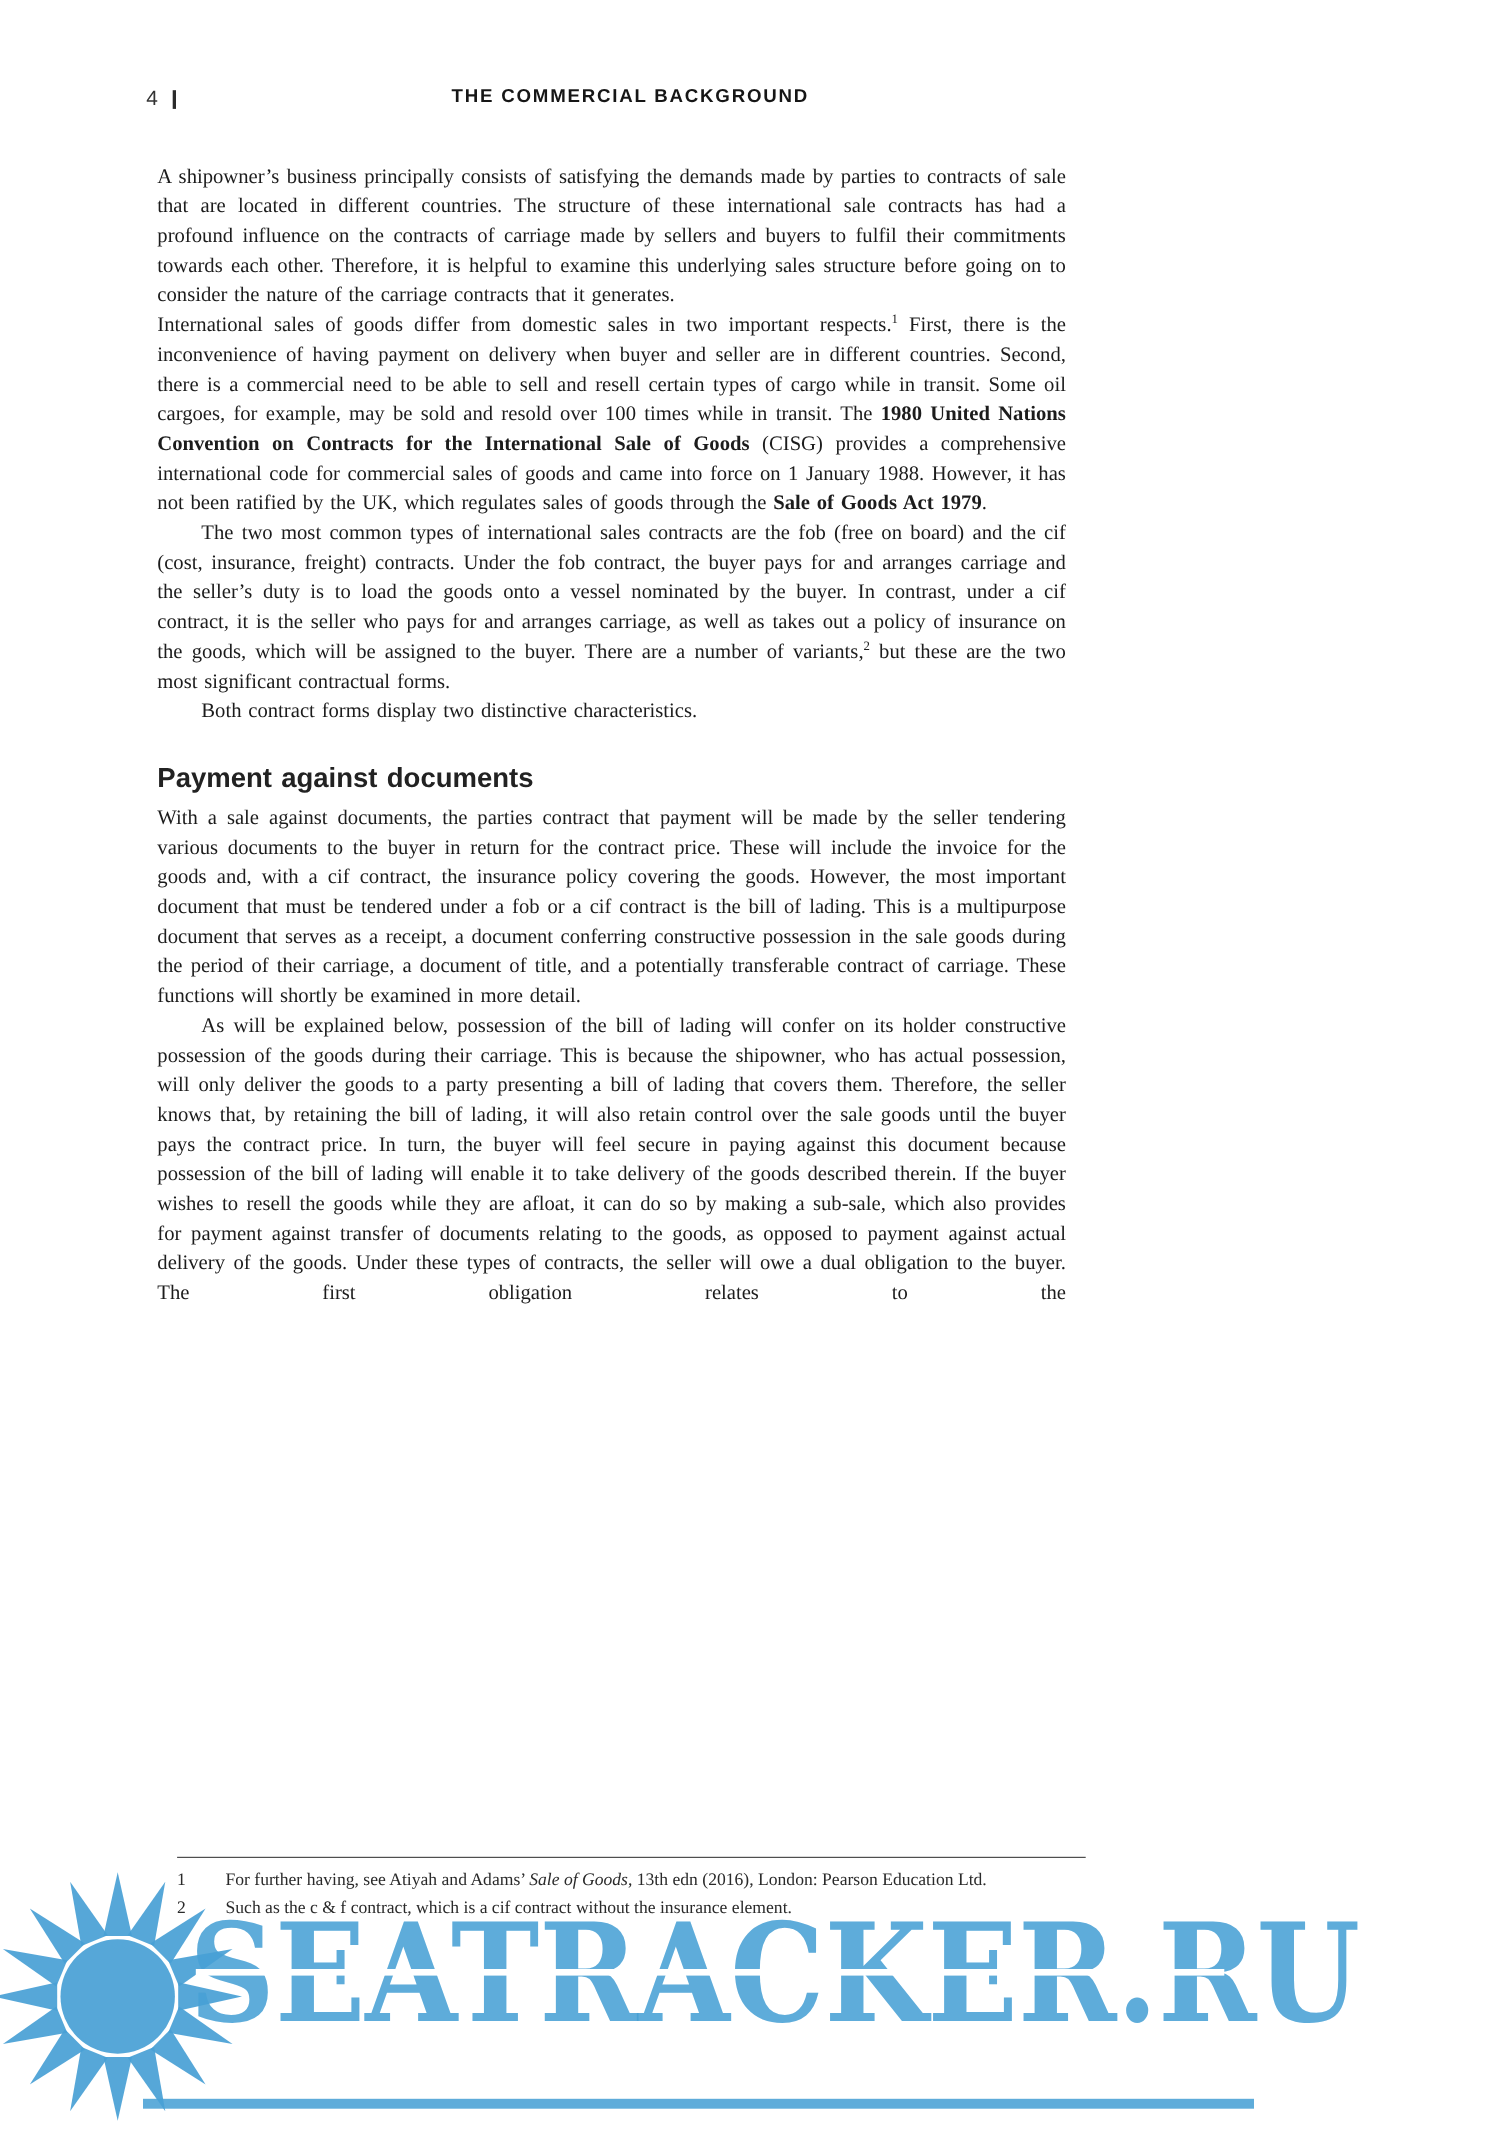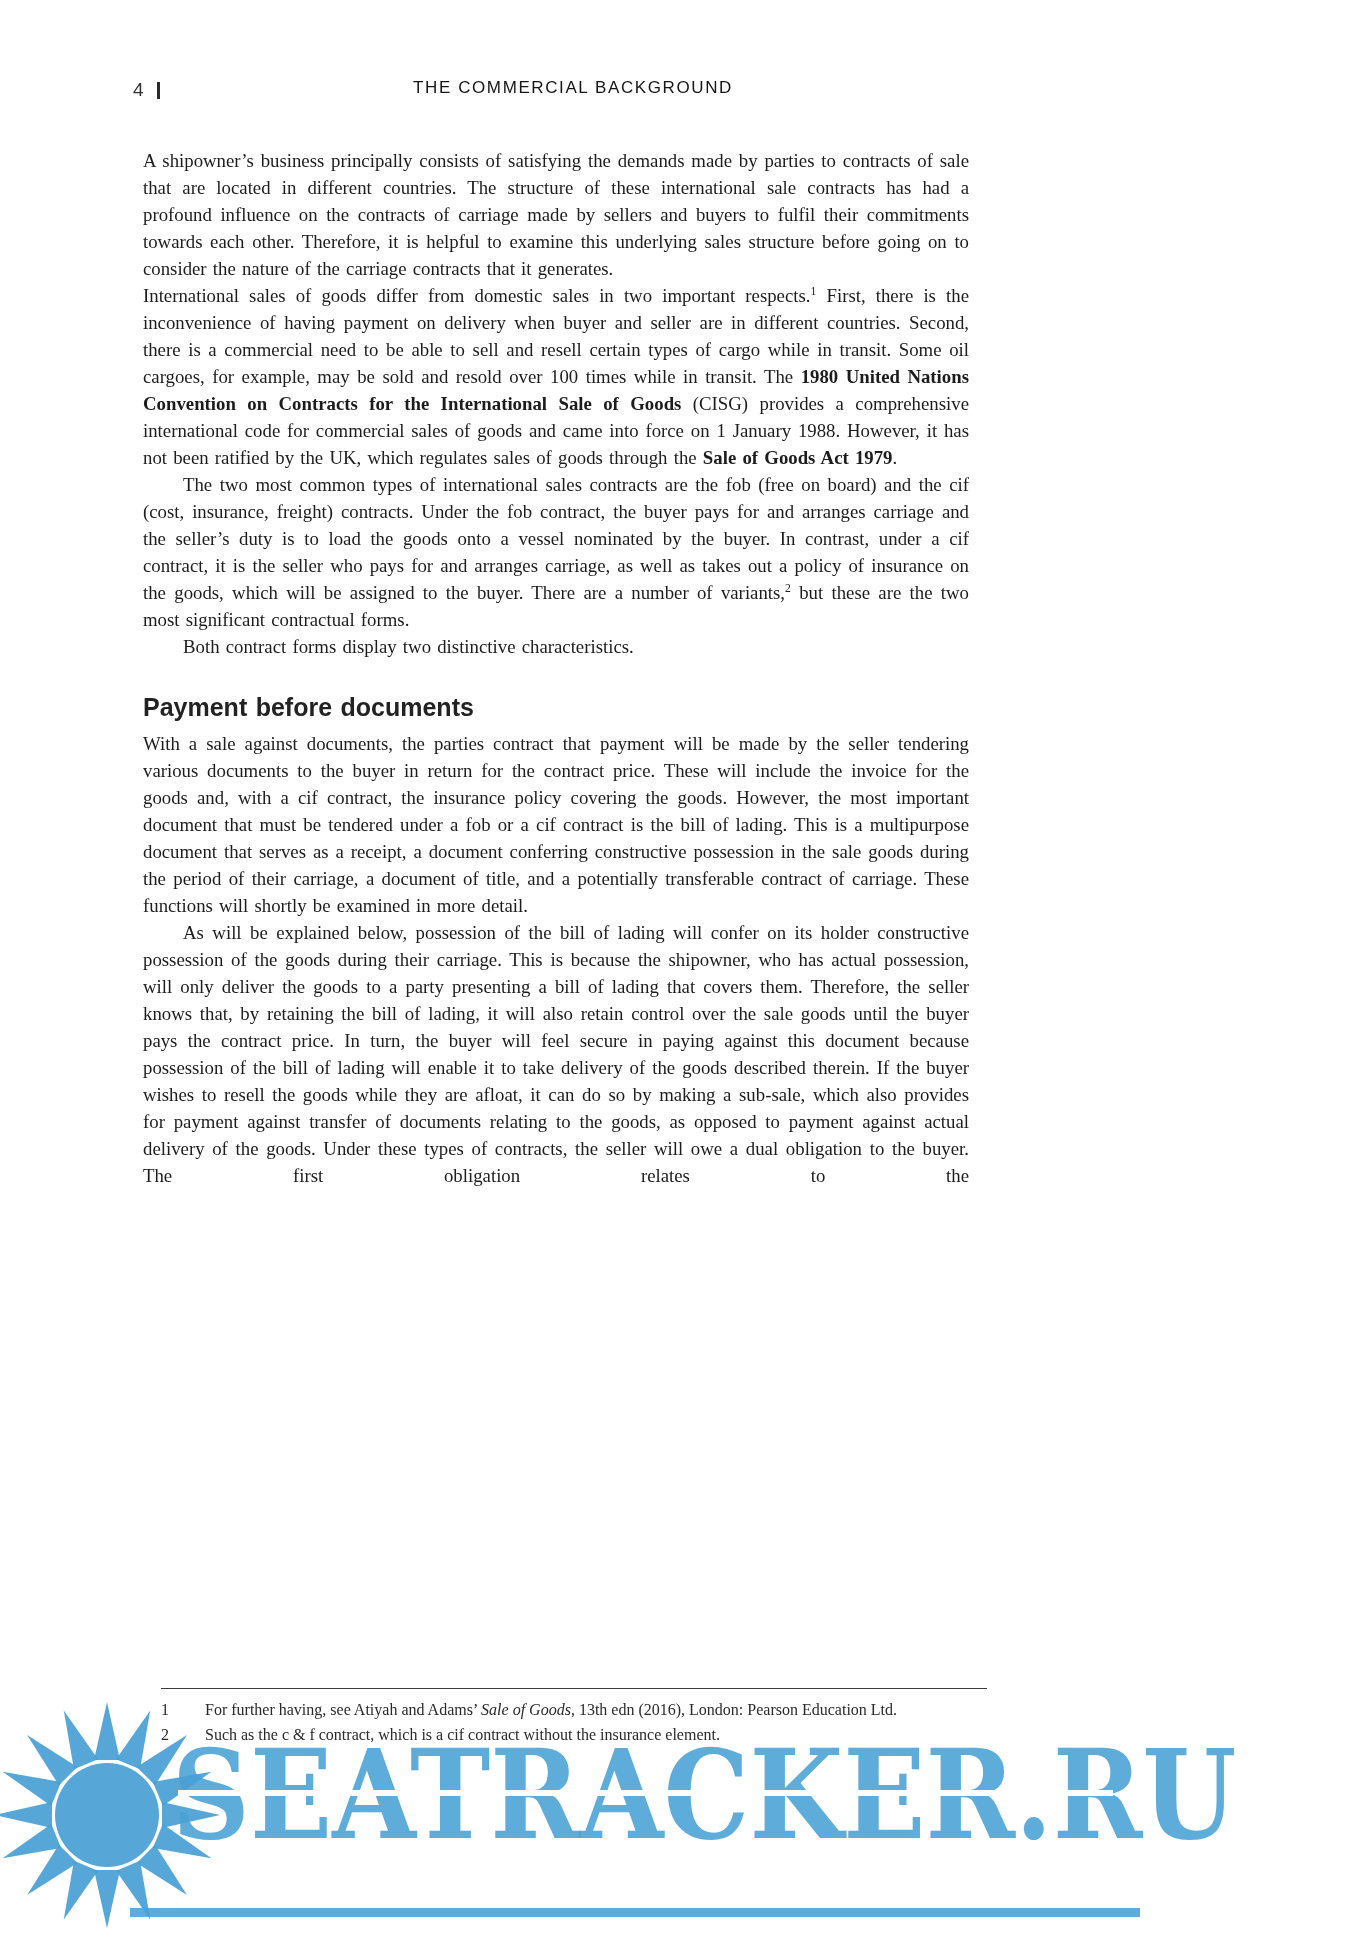--- a/index.html
+++ b/index.html
@@ -14,21 +14,21 @@
   
   .page-header { position:absolute; top:78px; left:133px; width:853px; height:26px; }
   .folio {
     position:absolute; left:0; top:1px;
     font-family:"Liberation Sans", sans-serif; font-size:19px; color:#333;
     display:flex; align-items:center; gap:13px;
   }
   .folio-bar { display:inline-block; width:3px; height:17px; background:#2b2b2b; }
   .running-head {
     position:absolute; left:27px; top:0; width:826px; text-align:center;
-    font-family:"Liberation Sans", sans-serif; font-weight:normal;
+    font-family:"Liberation Sans", sans-serif; font-weight:bold;
     font-size:17px; letter-spacing:1.6px; color:#161616;
   }
 
   
   .content {
     position:absolute; left:143px; top:147px; width:826px;
     text-align:justify; font-size:18.8px; line-height:27px; word-spacing:1.5px;
   }
   .content p { margin:0; }
   p.indent { text-indent:40px; }
@@ -81,21 +81,21 @@
     <div class="running-head">THE COMMERCIAL BACKGROUND</div>
   </header>
 
   <main class="content">
     <p>A shipowner’s business principally consists of satisfying the demands made by parties to contracts of sale that are located in different countries. The structure of these international sale contracts has had a profound influence on the contracts of carriage made by sellers and buyers to fulfil their commitments towards each other. Therefore, it is helpful to examine this underlying sales structure before going on to consider the nature of the carriage contracts that it generates.</p>
 
     <p><span>International sales of goods differ from domestic sales in two important respects.</span><sup>1</sup><span> First, there is the inconvenience of having payment on delivery when buyer and seller are in different countries. Second, there is a commercial need to be able to sell and resell certain types of cargo while in transit. Some oil cargoes, for example, may be sold and resold over 100 times while in transit. The </span><span style="font-weight: bold;">1980 United Nations Convention on Contracts for the International Sale of Goods</span><span> (CISG) provides a comprehensive international code for commercial sales of goods and came into force on 1 January 1988. However, it has not been ratified by the UK, which regulates sales of goods through the </span><span style="font-weight: bold;">Sale of Goods Act 1979</span><span>.</span></p>
     <p class="indent"><span>The two most common types of international sales contracts are the fob (free on board) and the cif (cost, insurance, freight) contracts. Under the fob contract, the buyer pays for and arranges carriage and the seller’s duty is to load the goods onto a vessel nominated by the buyer. In contrast, under a cif contract, it is the seller who pays for and arranges carriage, as well as takes out a policy of insurance on the goods, which will be assigned to the buyer. There are a number of variants,</span><sup>2</sup><span> but these are the two most significant contractual forms.</span></p>
     <p class="indent">Both contract forms display two distinctive characteristics.</p>
 
-    <h2 class="sub-heading">Payment before documents</h2>
+    <h2 class="sub-heading">Payment against documents</h2>
     <p>With a sale against documents, the parties contract that payment will be made by the seller tendering various documents to the buyer in return for the contract price. These will include the invoice for the goods and, with a cif contract, the insurance policy covering the goods. However, the most important document that must be tendered under a fob or a cif contract is the bill of lading. This is a multipurpose document that serves as a receipt, a document conferring constructive possession in the sale goods during the period of their carriage, a document of title, and a potentially transferable contract of carriage. These functions will shortly be examined in more detail.</p>
     <p class="indent justify-last">As will be explained below, possession of the bill of lading will confer on its holder constructive possession of the goods during their carriage. This is because the shipowner, who has actual possession, will only deliver the goods to a party presenting a bill of lading that covers them. Therefore, the seller knows that, by retaining the bill of lading, it will also retain control over the sale goods until the buyer pays the contract price. In turn, the buyer will feel secure in paying against this document because possession of the bill of lading will enable it to take delivery of the goods described therein. If the buyer wishes to resell the goods while they are afloat, it can do so by making a sub-sale, which also provides for payment against transfer of documents relating to the goods, as opposed to payment against actual delivery of the goods. Under these types of contracts, the seller will owe a dual obligation to the buyer. The first obligation relates to the</p>
   </main>
 
   <footer class="footnotes">
     <div class="fn-rule"></div>
     <div class="footnote">
       <span class="fn-num">1</span>
       <span class="fn-text"><span>For further having, see Atiyah and Adams’ </span><span style="font-weight: normal; font-style: italic; text-align: right;">Sale of Goods</span><span>, 13th edn (2016), London: Pearson Education Ltd.</span></span>
     </div>

